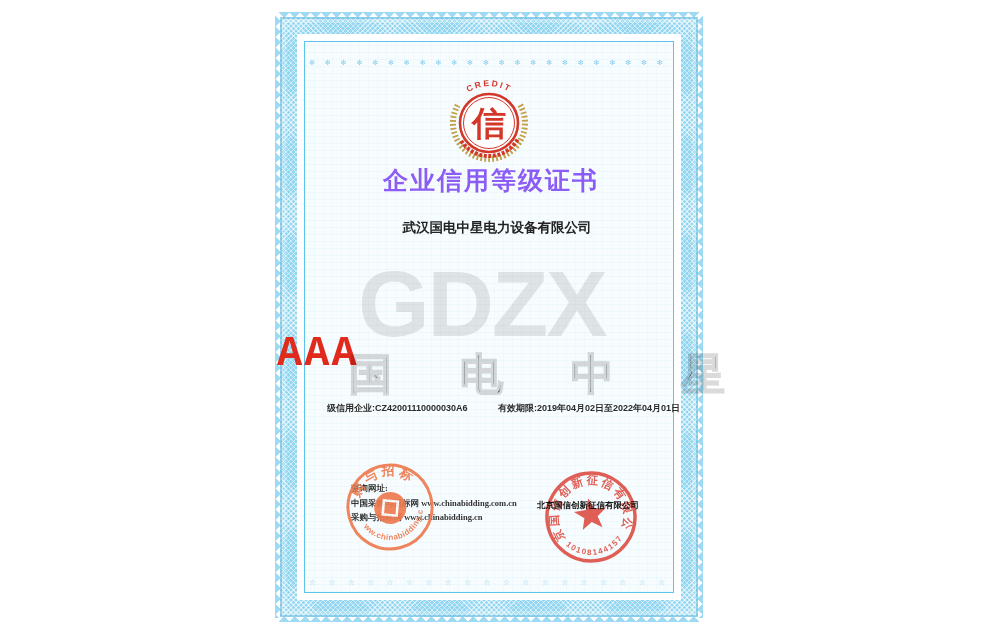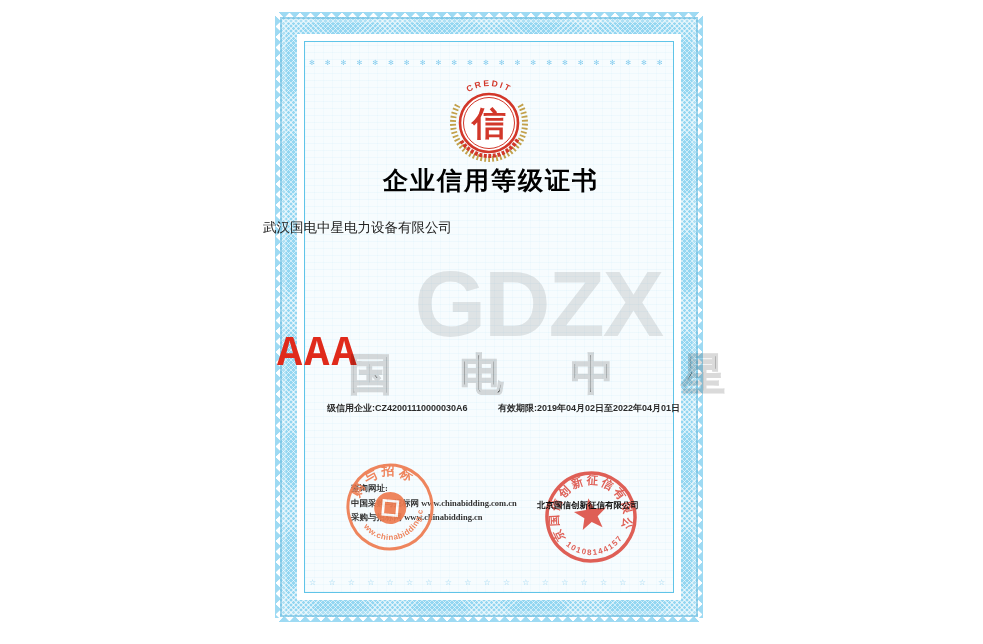--- a/index.html
+++ b/index.html
@@ -28,22 +28,22 @@
       repeating-linear-gradient(0deg, rgba(120,200,237,.07) 0 1px, rgba(0,0,0,0) 1px 7px),
       repeating-linear-gradient(90deg, rgba(120,200,237,.05) 0 1px, rgba(0,0,0,0) 1px 9px);}
   .star-row{position:absolute;left:34px;right:34px;text-align:center;white-space:nowrap;
     overflow:hidden;color:rgba(110,195,235,.8);pointer-events:none;}
   .star-top{top:47px;font-size:7px;letter-spacing:4px;}
   .star-bottom{top:566px;font-size:8px;letter-spacing:5px;color:rgba(110,195,235,.7);}
 
   
   .txt{position:absolute;color:#1f1f1f;z-index:20;}
   .title{left:277px;top:164px;width:428px;text-align:center;font-size:25px;font-weight:bold;
-         letter-spacing:2px;color:#000000;}
-  .company{left:263px;top:219px;width:428px;text-align:left;font-size:13.5px;font-weight:normal;color:#222;}
+         letter-spacing:2px;color:#8b5cf6;}
+  .company{left:283px;top:219px;width:428px;text-align:center;font-size:13.5px;font-weight:bold;color:#222;}
   .address{left:277px;top:252px;width:428px;text-align:center;font-size:10px;font-weight:bold;color:#2f2f2f;}
   .para{left:335px;top:283px;width:316px;font-size:9.5px;line-height:16px;font-weight:bold;color:#323232;}
   .para .l1{text-indent:21px;}
   .rating{left:277px;top:330px;width:428px;display:flex;justify-content:space-between;align-items:baseline;
           gap:17px;color:#e02a1b;font-family:Liberation Mono, monospace;}
   .rating .grade{font-size:42px;font-weight:bold;letter-spacing:2px;}
   .rating .rlabel{font-size:37px;font-weight:bold;}
   .meta{font-size:9px;font-weight:bold;color:#2b2b2b;}
   .certno{left:327px;top:402px;}
   .validity{left:498px;top:402px;}
@@ -52,21 +52,21 @@
 
   
   .seal-svg{position:absolute;z-index:18;}
   .logo-svg{position:absolute;left:427px;top:71px;z-index:21;}
   .stamp-left{left:335px;top:452px;opacity:.92;z-index:24;}
   .seal-right{left:531px;top:457px;opacity:.88;z-index:25;}
 
   
   .wm{position:absolute;z-index:40;pointer-events:none;mix-blend-mode:multiply;
       font-weight:bold;white-space:nowrap;}
-  .wm1{left:358px;top:252px;width:304px;text-align:right;font-size:92px;color:#e0e0e0;opacity:.8;
+  .wm1{left:358px;top:252px;width:304px;text-align:left;font-size:92px;color:#e0e0e0;opacity:.8;
        letter-spacing:-2px;}
   .wm2{left:349px;top:346px;font-size:43px;letter-spacing:28px;color:#000000;opacity:.95;
        -webkit-text-stroke:1.5px #d8d8d8;}
 </style>
 </head>
 <body>
 
 <div id="stage">
 
   <div class="cert">

